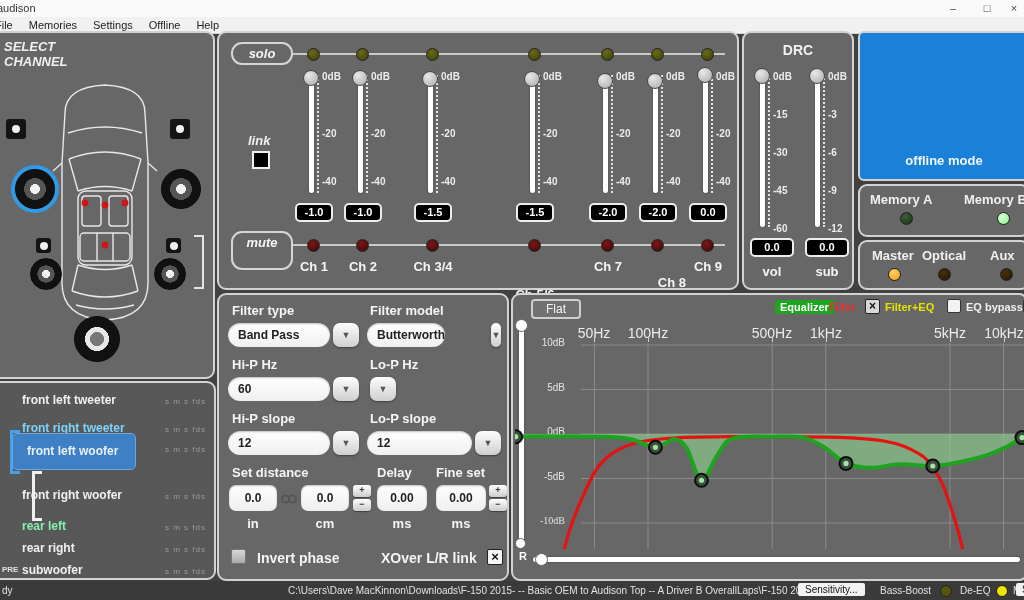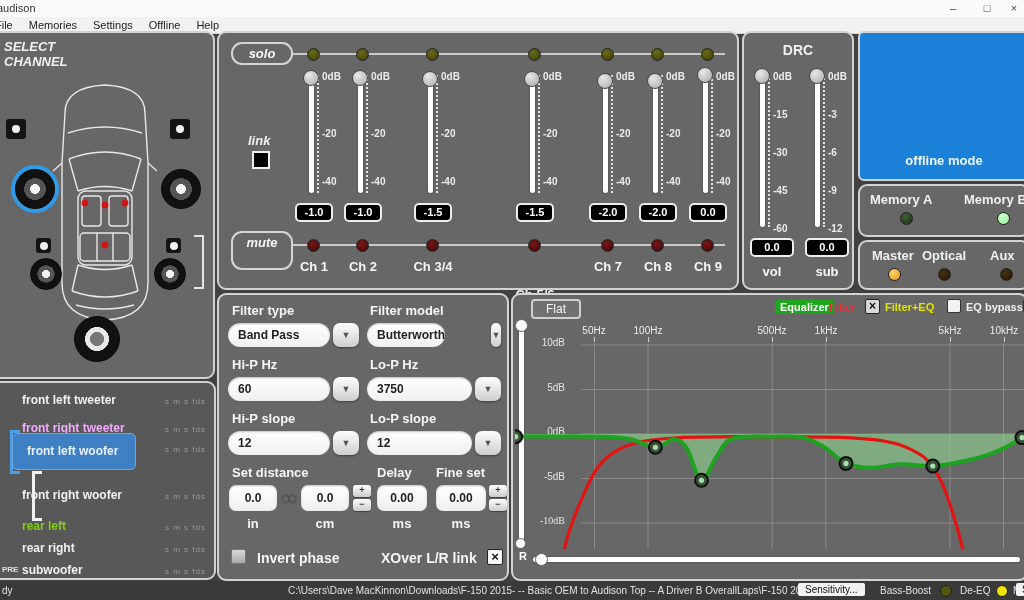--- a/index.html
+++ b/index.html
@@ -47,21 +47,21 @@
           font-size:12px;font-weight:bold;text-align:center;line-height:26px;box-shadow:inset 0 1px 2px rgba(0,0,0,.25);}
   .unit{position:absolute;font-size:13px;font-weight:bold;color:#f5f5f5;text-align:center;}
   .stepper{position:absolute;width:18px;display:flex;flex-direction:column;gap:2px;}
   .stepbtn{height:12px;background:linear-gradient(#fff,#ccc);border-radius:3px;color:#333;font-size:9px;
            font-weight:bold;text-align:center;line-height:11px;box-shadow:0 1px 1px rgba(0,0,0,.4);}
   .checkbox{position:absolute;width:15px;height:15px;background:#f0f0f0;border:1px solid #888;border-radius:2px;box-sizing:border-box;}
   .checkbox.raised{background:linear-gradient(#d8d8d8,#aaa);border-color:#777;}
   .xbox{position:absolute;width:16px;height:16px;background:#f5f5f5;border:1px solid #222;border-radius:2px;
         color:#111;font-size:13px;font-weight:bold;text-align:center;line-height:14px;box-sizing:border-box;}
   .statusbar{position:absolute;left:0;top:581px;width:1024px;height:19px;background:#3a3a3a;font-size:10px;color:#e2e2e2;}
-  .freq-lbl{position:absolute;font-size:10px;color:#ececec;transform:translateX(-50%);}
+  .freq-lbl{position:absolute;font-size:14px;color:#ececec;transform:translateX(-50%);}
   .db-lbl{position:absolute;width:38px;text-align:right;font-size:10px;color:#e4e4e4;}
   .vtick{position:absolute;width:1px;height:5px;background:#cfcfcf;}
   .legend-cb{position:absolute;width:14px;height:14px;background:#f2f2f2;border:1px solid #333;border-radius:2px;box-sizing:border-box;}
   .slider-dot{position:absolute;width:13px;height:13px;border-radius:50%;background:#fff;border:1px solid #666;box-sizing:border-box;}
   svg{display:block;}
 </style>
 </head>
 <body>
 
 <div class="titlebar">
@@ -131,33 +131,33 @@
 
 <div class="panel" id="channel-list-panel" style="left:-8px;top:381px;width:224px;height:199px;background:#585858;">
   <div class="abs" style="left:16px;top:47px;width:7px;height:38px;border:3px solid #4aa0e8;border-right:none;"></div>
   <div class="abs" style="left:38px;top:88px;width:7px;height:44px;border:3px solid #f0f0f0;border-right:none;"></div>
   <div id="channel-rows">
       <div class="abs" style="left: 0px; top: 6px; width: 220px; height: 22px;">
         <div class="abs b" style="left: 28px; top: 4px; font-size: 12px; color: rgb(240, 240, 240);">front left tweeter</div>
         <div class="row-flags" style="top: 8px;">s m s fds</div>
       </div>
       <div class="abs" style="left: 0px; top: 34px; width: 220px; height: 22px;">
-        <div class="abs b" style="left: 28px; top: 4px; font-size: 12px; color: #f0abfc; text-align: right;">front right tweeter</div>
+        <div class="abs b" style="left: 28px; top: 4px; font-size: 12px; color: #7dd3fc; text-align: right;">front right tweeter</div>
         <div class="row-flags" style="top: 8px;">s m s fds</div>
       </div>
       <div class="abs" style="left: 18px; top: 50px; width: 122px; height: 35px; background: rgb(63, 127, 196); border: 1px solid rgb(106, 166, 224); border-radius: 5px;">
         <div class="abs b" style="left: 14px; top: 10px; font-size: 12px; color: rgb(230, 240, 250);">front left woofer</div>
       </div>
       <div class="row-flags" style="right: 8px; top: 62px;">s m s fds</div>
       <div class="abs" style="left: 0px; top: 101px; width: 220px; height: 22px;">
         <div class="abs b" style="left: 28px; top: 4px; font-size: 12px; color: rgb(240, 240, 240);">front right woofer</div>
         <div class="row-flags" style="top: 8px;">s m s fds</div>
       </div>
       <div class="abs" style="left: 0px; top: 132px; width: 220px; height: 22px;">
-        <div class="abs b" style="left: 28px; top: 4px; font-size: 12px; color: #84cc16;">rear left</div>
+        <div class="abs b" style="left: 28px; top: 4px; font-size: 12px; color: #86efac;">rear left</div>
         <div class="row-flags" style="top: 8px;">s m s fds</div>
       </div>
       <div class="abs" style="left: 0px; top: 154px; width: 220px; height: 22px;">
         <div class="abs b" style="left: 28px; top: 4px; font-size: 12px; color: rgb(240, 240, 240);">rear right</div>
         <div class="row-flags" style="top: 8px;">s m s fds</div>
       </div>
       <div class="abs" style="left: 0px; top: 176px; width: 220px; height: 22px;">
         <div class="abs" style="left: 8px; top: 6px; font-size: 8px; font-weight: bold; color: rgb(224, 224, 224);">PRE</div>
         <div class="abs b" style="left: 28px; top: 4px; font-size: 12px; color: rgb(240, 240, 240);">subwoofer</div>
         <div class="row-flags" style="top: 8px;">s m s fds</div>
@@ -236,21 +236,21 @@
       <div class="led" style="left: 432px; top: 15px; background: radial-gradient(circle at 38% 32%, rgb(106, 106, 24), rgb(60, 60, 8));"></div>
       <div class="abs" style="left: 411px; top: 36px; width: 56px; height: 210px;">
         <div class="track" style="left: 23px; top: 6px; height: 118px;"></div>
         <div class="ticks" style="left: 31px; top: 6px; height: 118px;"></div>
         <div class="scale-lbl" style="left: 36px; top: 2px;">0dB</div>
         <div class="scale-lbl" style="left: 36px; top: 59px;">-20</div>
         <div class="scale-lbl" style="left: 36px; top: 107px;">-40</div>
         <div class="thumb" style="left: 17px; top: 3.9px;"></div>
         <div class="valbox" style="left: 9px; top: 134px; width: 38px; height: 19px; line-height: 15px;">-2.0</div>
         <div class="led" style="left: 21px; top: 170px; background: radial-gradient(circle at 38% 32%, rgb(122, 22, 22), rgb(62, 10, 10));"></div>
-        <div class="ch-lbl" style="left: 0px; top: 190px; width: 56px;">Ch 8</div>
+        <div class="ch-lbl" style="left: 0px; top: 206px; width: 56px; text-align: right;">Ch 8</div>
       </div>
       <div class="led" style="left: 482px; top: 15px; background: radial-gradient(circle at 38% 32%, rgb(106, 106, 24), rgb(60, 60, 8));"></div>
       <div class="abs" style="left: 461px; top: 36px; width: 56px; height: 210px;">
         <div class="track" style="left: 23px; top: 6px; height: 118px;"></div>
         <div class="ticks" style="left: 31px; top: 6px; height: 118px;"></div>
         <div class="scale-lbl" style="left: 36px; top: 2px;">0dB</div>
         <div class="scale-lbl" style="left: 36px; top: 59px;">-20</div>
         <div class="scale-lbl" style="left: 36px; top: 107px;">-40</div>
         <div class="thumb" style="left: 17px; top: -2px;"></div>
         <div class="valbox" style="left: 9px; top: 134px; width: 38px; height: 19px; line-height: 15px;">0.0</div>
@@ -321,21 +321,20 @@
     <div class="dd-main">Butterworth</div>
     <div class="dd-btn">▼</div>
   </div>
   <div class="flabel" style="left:13px;top:62px;">Hi-P Hz</div>
   <div class="flabel" style="left:151px;top:62px;">Lo-P Hz</div>
   <div class="dd" style="left:9px;top:82px;width:131px;">
     <div class="dd-main">60</div>
     <div class="dd-btn">▼</div>
   </div>
   <div class="dd" style="left:148px;top:82px;width:134px;">
-    <div class="dd-main">3750</div>
     <div class="dd-btn">▼</div>
   </div>
   <div class="flabel" style="left:13px;top:116px;">Hi-P slope</div>
   <div class="flabel" style="left:151px;top:116px;">Lo-P slope</div>
   <div class="dd" style="left:9px;top:136px;width:131px;">
     <div class="dd-main">12</div>
     <div class="dd-btn">▼</div>
   </div>
   <div class="dd" style="left:148px;top:136px;width:134px;">
     <div class="dd-main">12</div>

